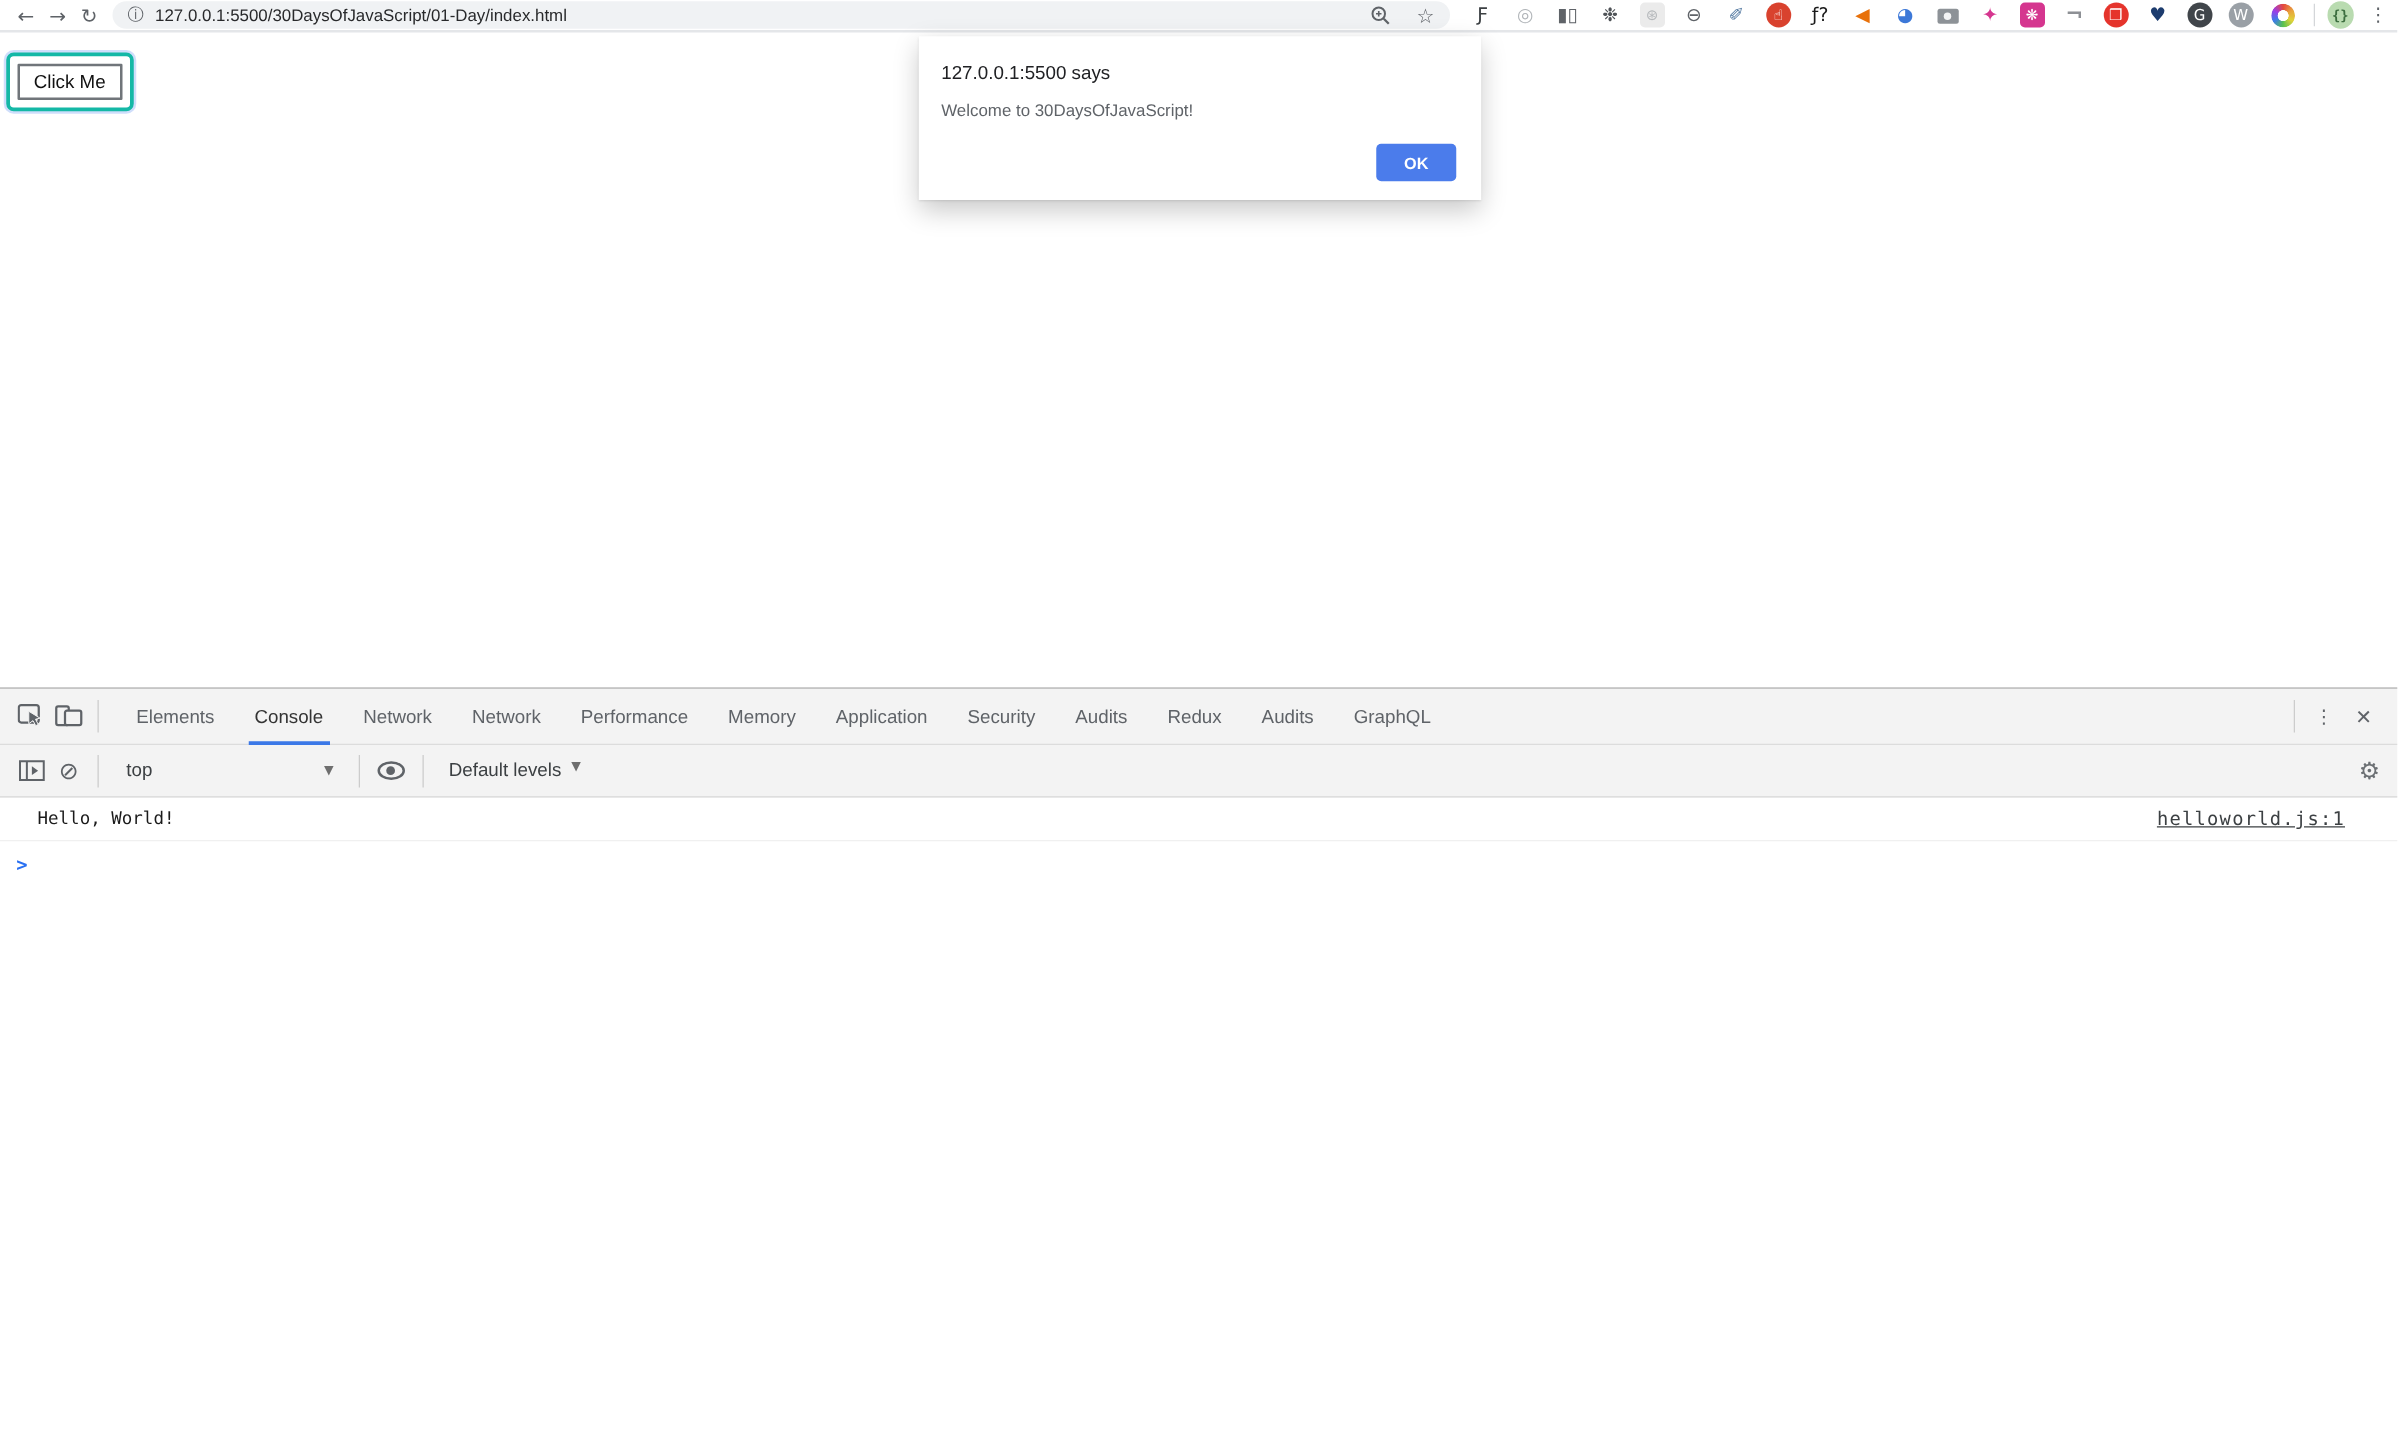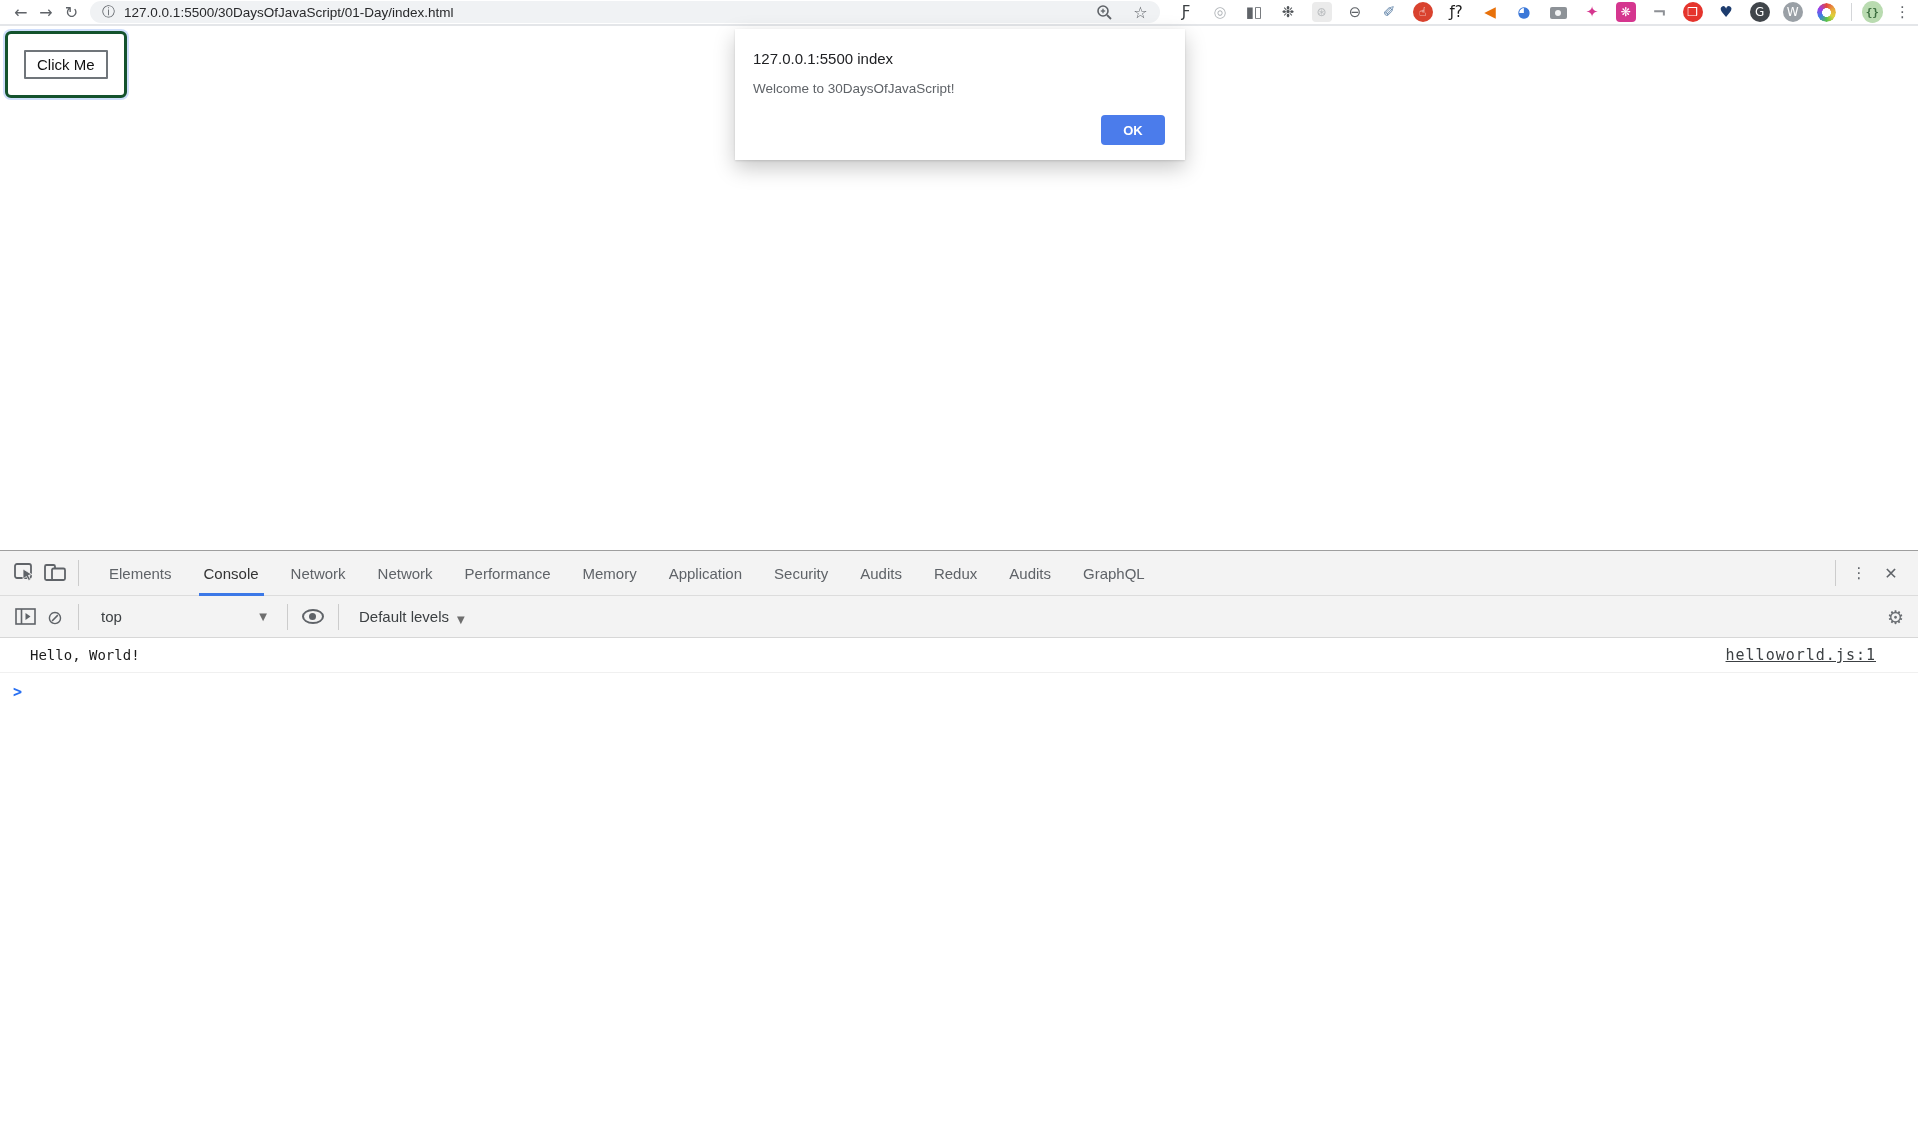--- a/index.html
+++ b/index.html
@@ -40,22 +40,22 @@
     -webkit-mask:radial-gradient(circle, transparent 0 4.2px, #000 4.6px);
     mask:radial-gradient(circle, transparent 0 4.2px, #000 4.6px); }
   .tb-sep { width:1px; height:18px; background:#d4d6d9; margin:0 10px 0 14px; }
   .avatar { width:22px; height:22px; border-radius:50%; background:#b9dbb0; color:#3c6e3f;
     font-size:11px; font-weight:bold; display:flex; align-items:center; justify-content:center;
     font-family:"DejaVu Sans Mono",monospace; }
   .kebab { color:#5f6368; font-size:15px; margin-left:12px; font-family:"DejaVu Sans",sans-serif; letter-spacing:0; }
 
   
   .clickme-wrap {
-    position:absolute; left:5px; top:31px; border:3px solid #14532d; border-radius:6px;
-    box-shadow:0 0 0 2px #cfdefb; background:#fff; padding:16px;
+    position:absolute; left:5px; top:42px; border:3px solid #14b8a6; border-radius:6px;
+    box-shadow:0 0 0 2px #cfdefb; background:#fff; padding:6px;
   }
   .clickme-btn {
     border:2px solid #70757a; background:#fff; color:#111; font-size:15px;
     font-family:"Liberation Sans",sans-serif; padding:4px 11px; border-radius:1px; cursor:default;
   }
 
   
   .alert-dialog {
     position:absolute; left:735px; top:29px; width:450px; height:131px; background:#fff;
     box-shadow:0 1px 2px rgba(0,0,0,.12), 0 8px 20px rgba(0,0,0,.22);
@@ -92,21 +92,21 @@
   .ctx-dropdown { width:192px; height:42px; display:flex; align-items:center;
     justify-content:space-between; padding:0 12px 0 14px; font-size:15px; color:#3c4043; }
   .dd-arrow { font-size:10px; color:#6e6e6e; font-family:"DejaVu Sans",sans-serif; }
   .eye-icon { width:22px; height:15px; border:2px solid #5f6368; border-radius:50%;
     position:relative; margin:0 6px; }
   .eye-icon::after { content:''; position:absolute; left:4.5px; top:2px; width:7px; height:7px;
     border-radius:50%; background:#5f6368; }
   .filter-input { width:456px; height:42px; border:none; background:#fff; padding:0 13px;
     font-size:15px; font-family:"Liberation Sans",sans-serif; color:#202124; outline:none; }
   .filter-input::placeholder { color:#8f9398; }
-  .levels-dropdown { margin-left:12px; display:flex; align-items:flex-end; gap:8px;
+  .levels-dropdown { margin-left:12px; display:flex; align-items:flex-start; gap:8px;
     font-size:15px; color:#3c4043; }
   .toolbar-spacer { flex:1; }
   .gear-glyph { font-size:19px; color:#6b6f73; font-family:"DejaVu Sans",sans-serif; margin-right:14px; }
 
   .msg-row { height:35px; display:flex; align-items:center; justify-content:space-between;
     border-bottom:1px solid #f0f0f0; padding:0 42px 0 30px; }
   .msg-text { font-family:"DejaVu Sans Mono",monospace; font-size:14px; color:#1b1b1b; }
   .src-link { font-family:"DejaVu Sans Mono",monospace; font-size:15px; letter-spacing:1px;
     color:#3c4043; text-decoration:underline; }
   .prompt-row { height:38px; display:flex; align-items:center; padding-left:13px; }
@@ -158,21 +158,21 @@
   <div class="tb-sep"></div>
   <div class="avatar">{}</div>
   <span class="kebab">⋮</span>
 </div>
 
 <div class="clickme-wrap">
   <button class="clickme-btn">Click Me</button>
 </div>
 
 <div class="alert-dialog">
-  <div class="alert-title">127.0.0.1:5500 index</div>
+  <div class="alert-title">127.0.0.1:5500 says</div>
   <div class="alert-message">Welcome to 30DaysOfJavaScript!</div>
   <button class="ok-btn">OK</button>
 </div>
 
 <div class="devtools">
 
   <div class="dt-tabbar">
     <span class="dt-iconbtn">
       <svg width="22" height="20" viewBox="0 0 22 20">
         <rect x="1" y="1" width="16" height="14" rx="2" fill="none" stroke="#5f6368" stroke-width="1.8"></rect>

